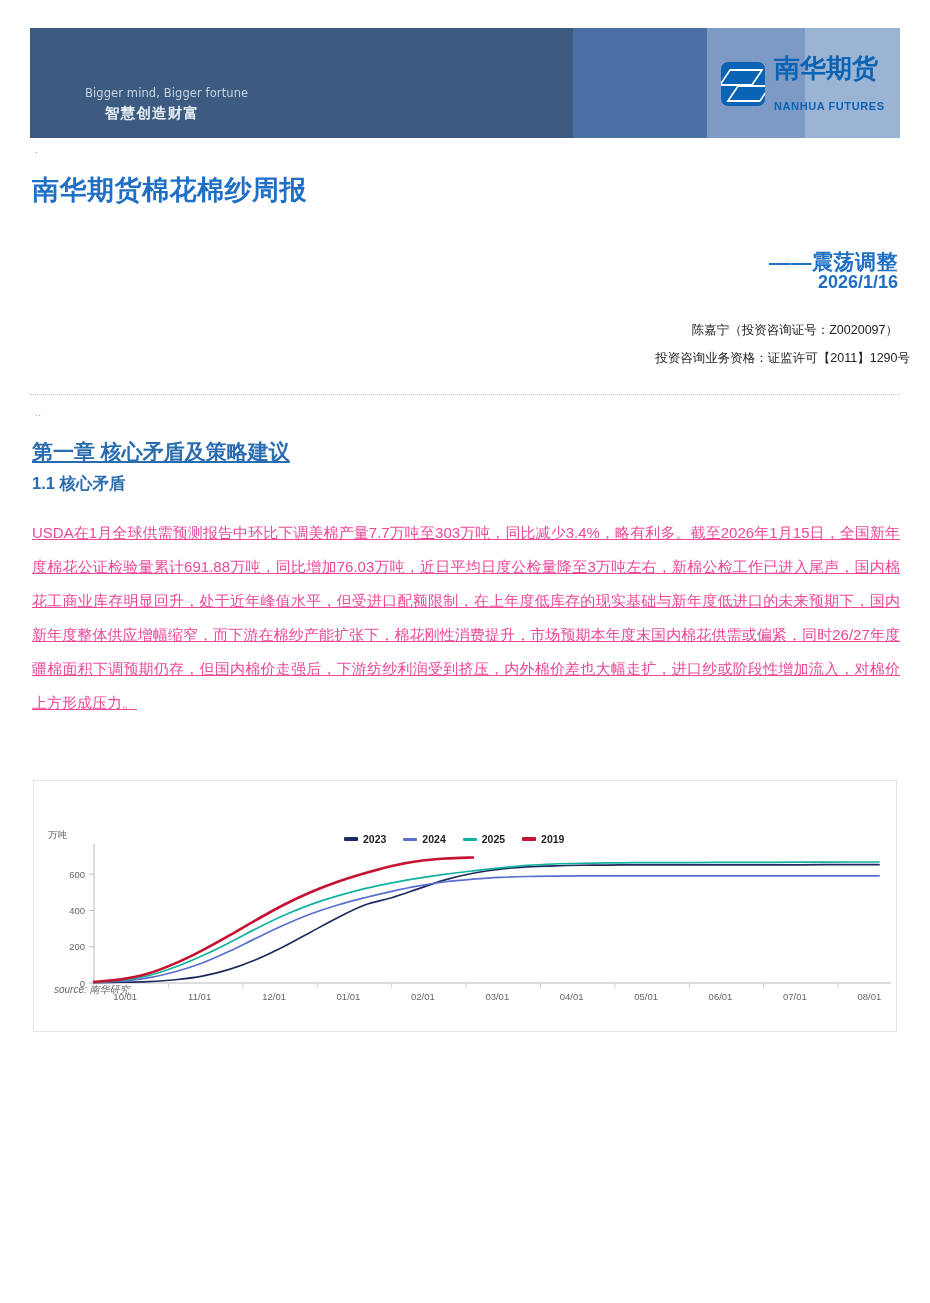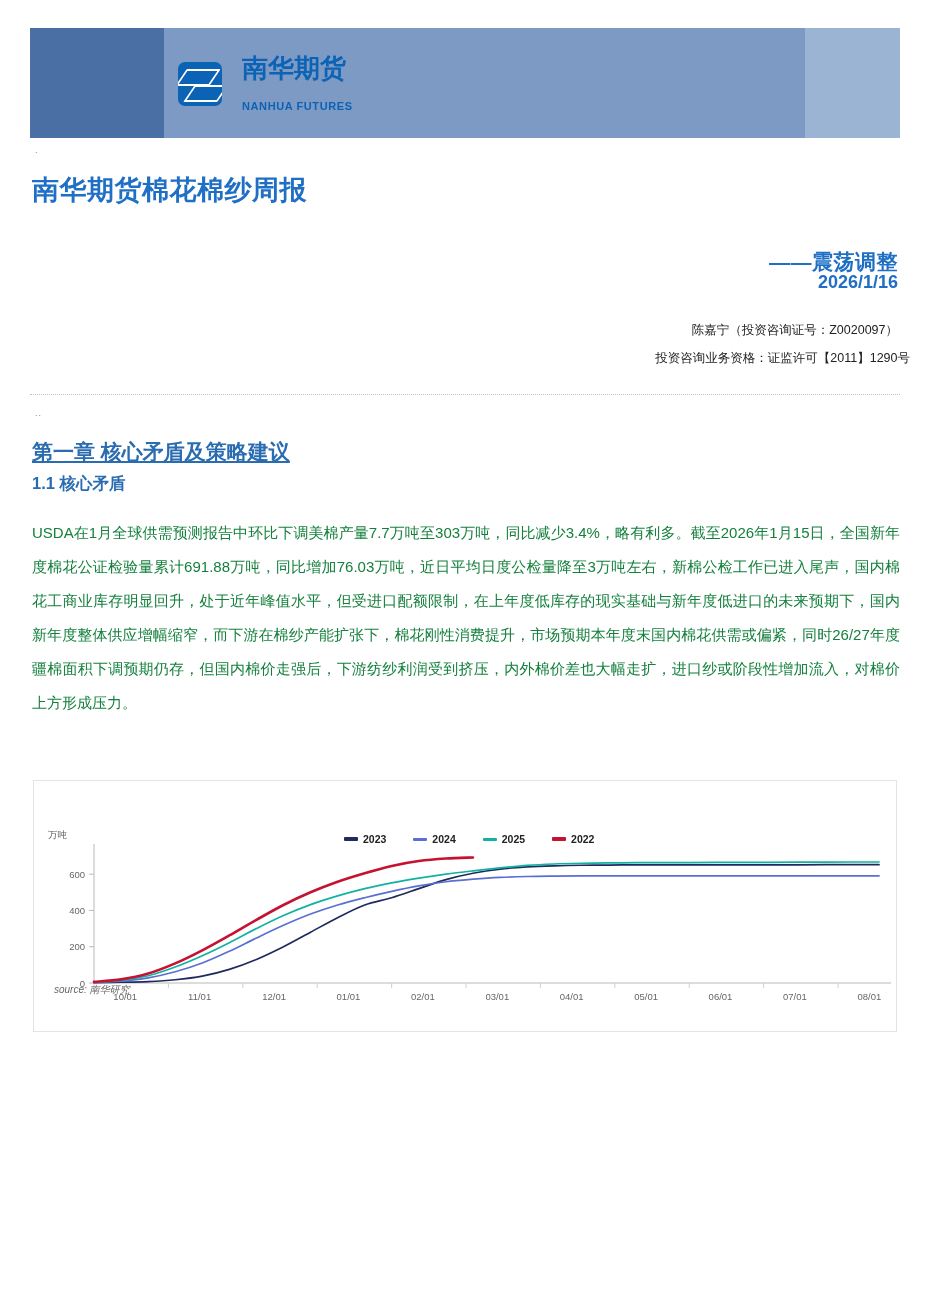--- a/index.html
+++ b/index.html
@@ -67,21 +67,21 @@
     white-space: nowrap;
   }
 
   
   .logo-wrap {
     position: absolute;
     left: 14px;
     top: 27px;
     display: flex;
     align-items: center;
-    gap: 20px;
+    gap: 9px;
   }
   .logo-mark {
     width: 44px;
     height: 44px;
     background: #0b63b5;
     border-radius: 7px;
     position: relative;
     overflow: hidden;
     flex: none;
   }
@@ -225,23 +225,24 @@
   }
 
   
   .body-para {
     position: absolute;
     left: 32px;
     top: 516px;
     width: 868px;
     font-size: 15px;
     line-height: 34px;
-    color: #15803d;
+    color: #ec4899;
     text-align: justify;
     text-justify: inter-character;
+    text-decoration: underline;
   }
 
   
   .chart-card {
     position: absolute;
     left: 33px;
     top: 780px;
     width: 864px;
     height: 252px;
     border: 1px solid #e4e4e4;
@@ -284,21 +285,21 @@
   .chart-svg {
     position: absolute;
     left: 0;
     top: 0;
   }
   .legend {
     position: absolute;
     left: 310px;
     top: 52px;
     display: flex;
-    gap: 27px;
+    gap: 17px;
     align-items: flex-start;
   }
   .legend-item {
     display: flex;
     align-items: center;
     gap: 5px;
   }
   .legend-swatch {
     width: 14px;
     height: 3px;
@@ -313,20 +314,24 @@
   .axis-label {
     font-size: 9.5px;
     fill: #666;
     font-family: "Liberation Sans", sans-serif;
   }
 </style>
 </head>
 <body>
 
 <div class="banner">
+  <div class="band-a">
+    <div class="slogan-en">Bigger mind, Bigger fortune</div>
+    <div class="slogan-cn">智慧创造财富</div>
+  </div>
   <div class="band-b"></div>
   <div class="band-c">
     <div class="band-c-light"></div>
     <div class="logo-wrap">
       <div class="logo-mark"></div>
       <div class="logo-text">
         <span class="logo-cn">南华期货</span>
         <span class="logo-en">NANHUA FUTURES</span>
       </div>
     </div>
@@ -359,21 +364,21 @@
         <div class="legend-item">
           <span class="legend-swatch" style="background: rgb(90, 111, 208);"></span>
           <span class="legend-label">2024</span>
         </div>
         <div class="legend-item">
           <span class="legend-swatch" style="background: rgb(17, 178, 160);"></span>
           <span class="legend-label">2025</span>
         </div>
         <div class="legend-item">
           <span class="legend-swatch" style="background: rgb(196, 18, 48); height: 3.5px;"></span>
-          <span class="legend-label">2022</span>
+          <span class="legend-label">2019</span>
         </div>
       </div>
     <svg class="chart-svg" width="862" height="224">
         <line x1="60" y1="63" x2="60" y2="202" stroke="#b9b9b9" stroke-width="1"></line>
         <line x1="60" y1="202" x2="857" y2="202" stroke="#b9b9b9" stroke-width="1"></line>
         <line x1="55" y1="202" x2="60" y2="202" stroke="#b9b9b9" stroke-width="1"></line>
         <text x="51" y="205.5" text-anchor="end" class="axis-label">0</text>
         <line x1="55" y1="165.71428571428572" x2="60" y2="165.71428571428572" stroke="#b9b9b9" stroke-width="1"></line>
         <text x="51" y="169.21428571428572" text-anchor="end" class="axis-label">200</text>
         <line x1="55" y1="129.42857142857144" x2="60" y2="129.42857142857144" stroke="#b9b9b9" stroke-width="1"></line>

